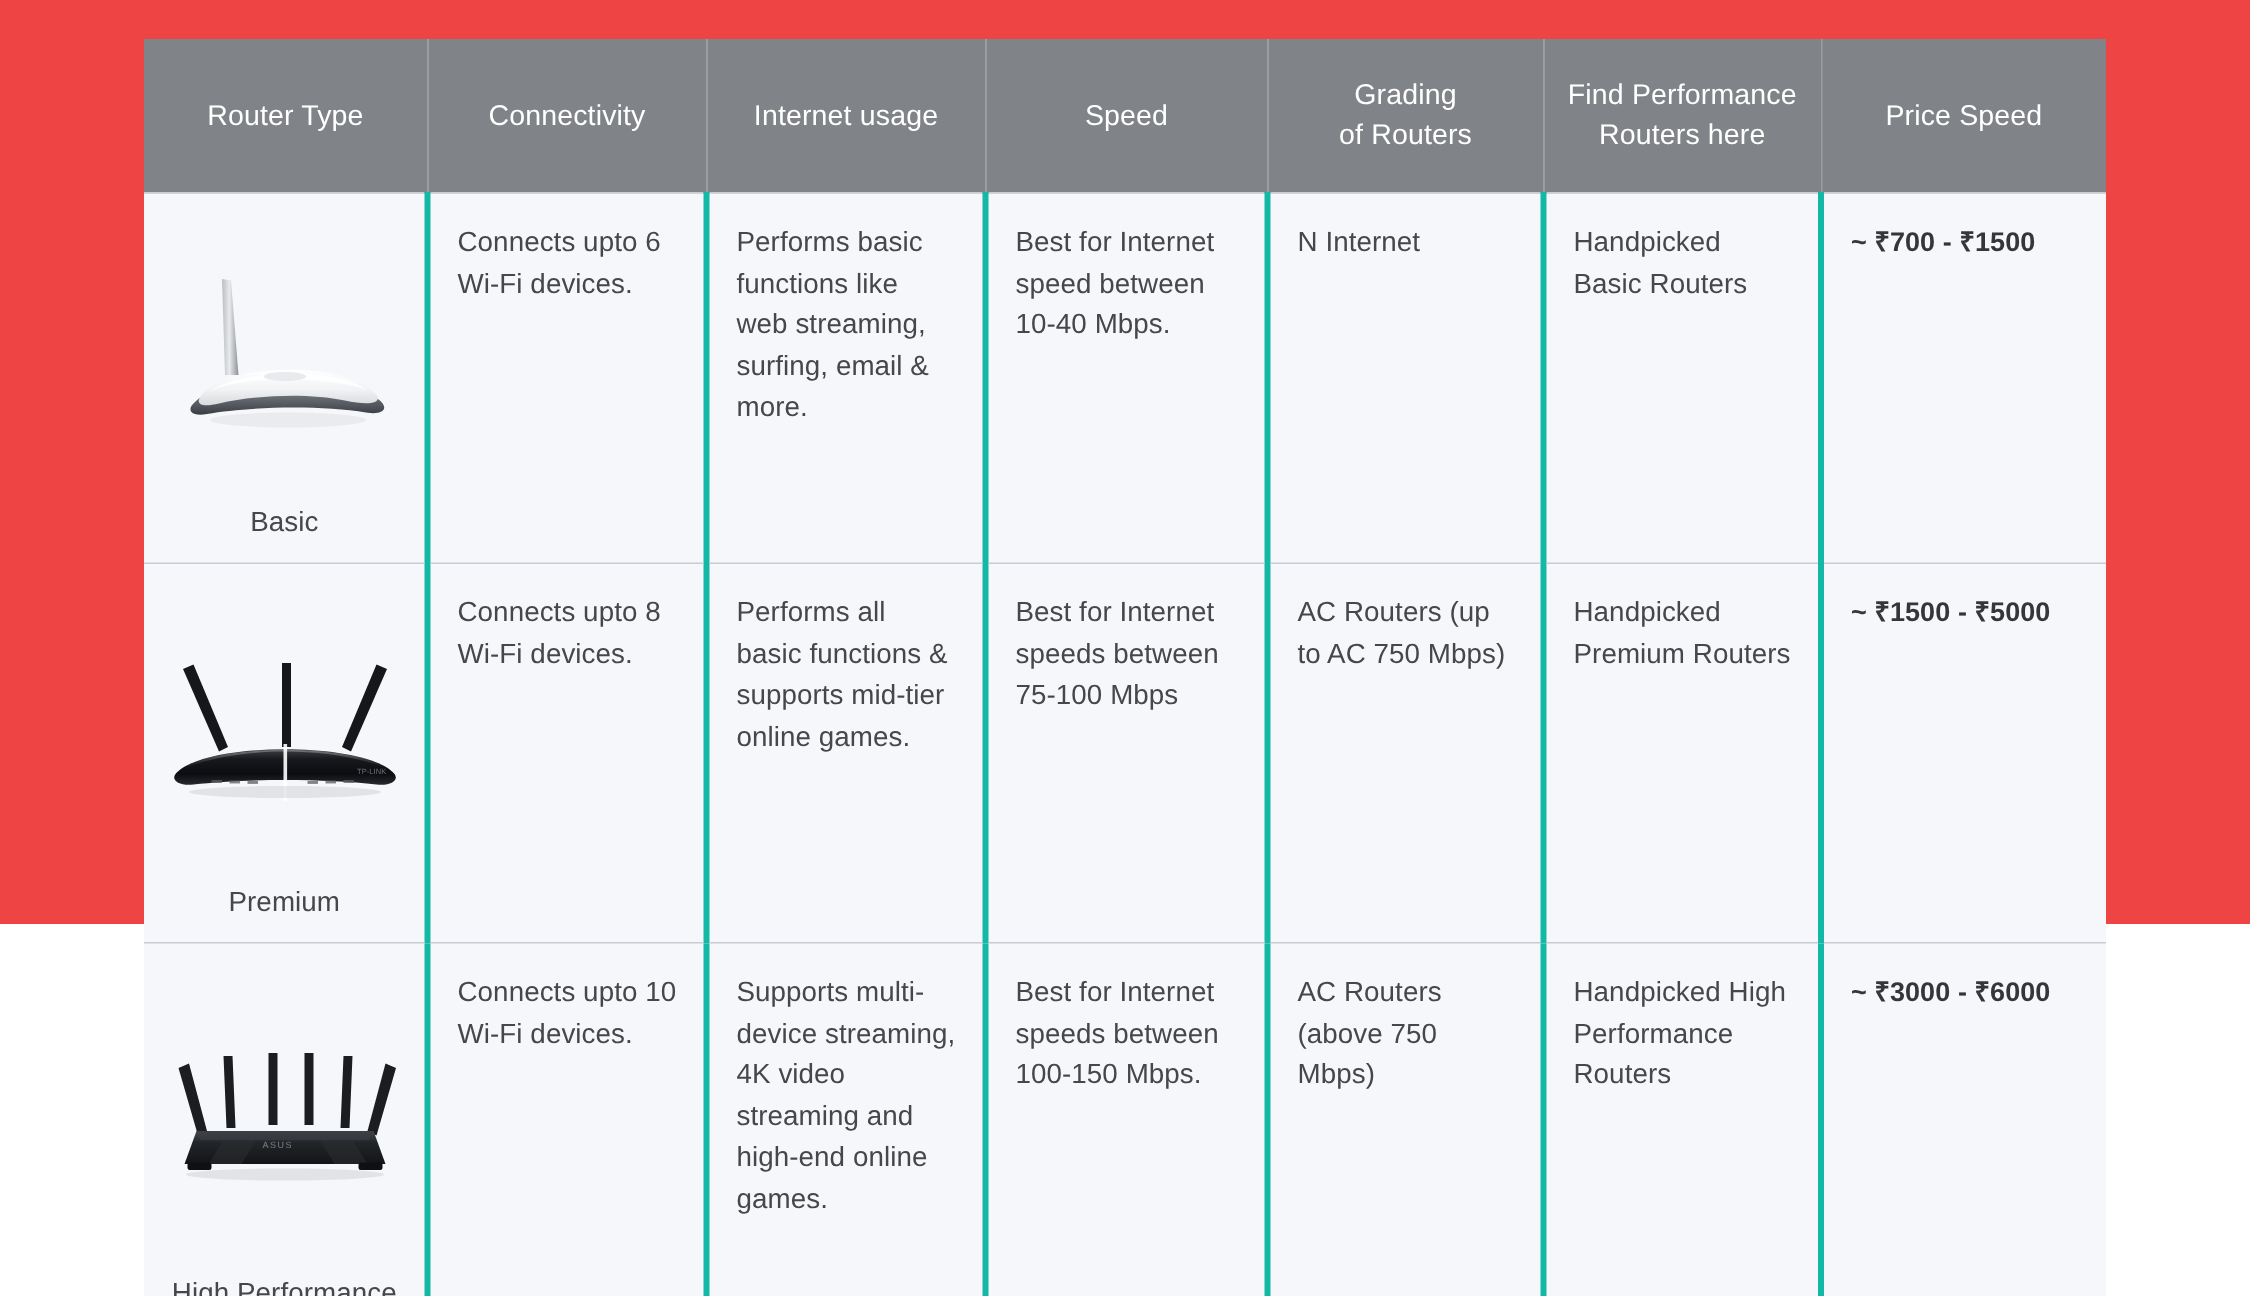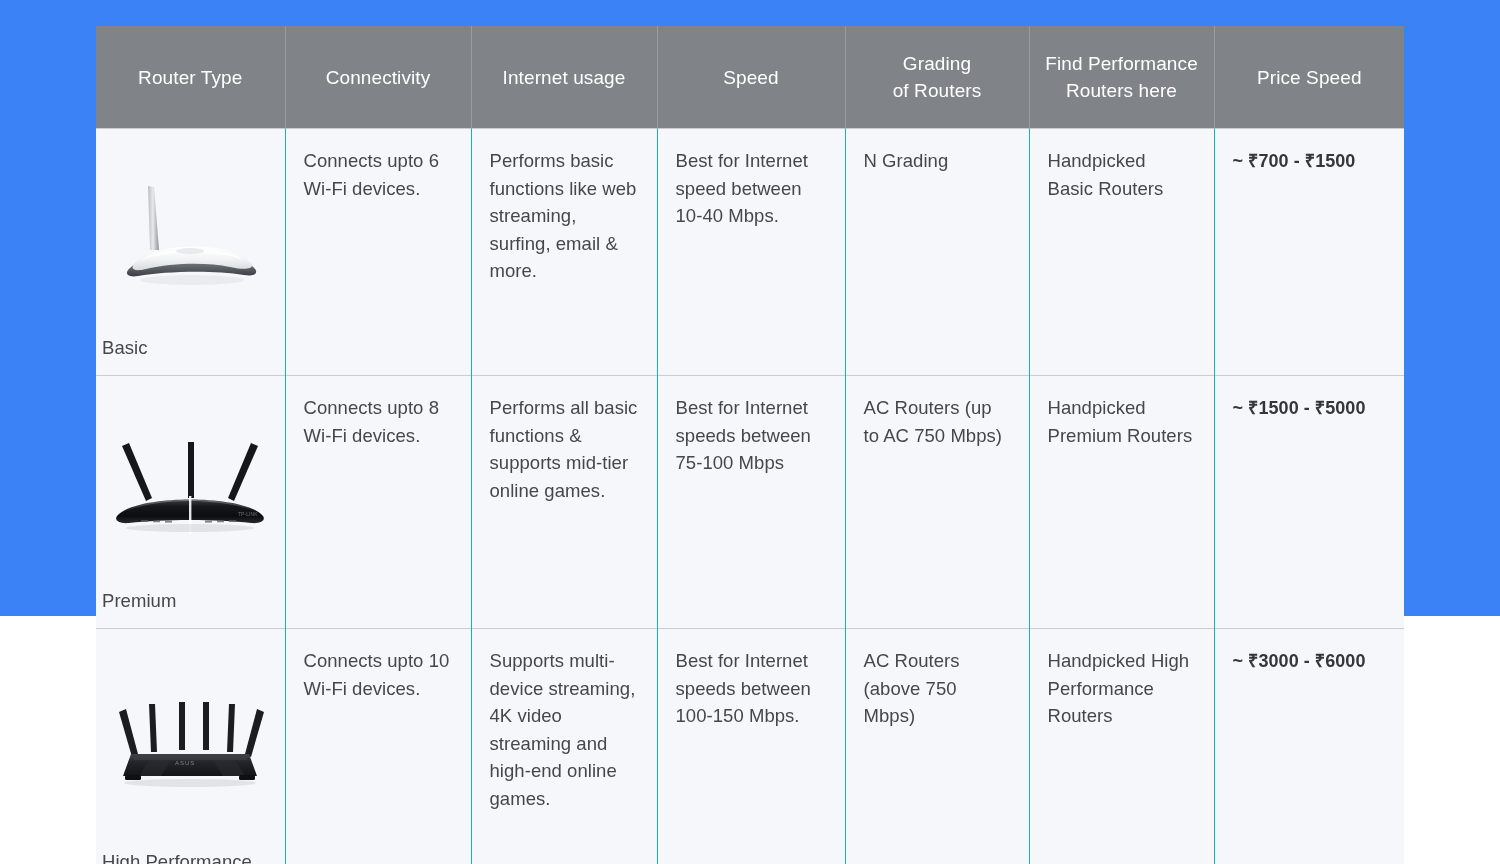--- a/index.html
+++ b/index.html
@@ -11,21 +11,21 @@
     width: 1500px;
     height: 864px;
     font-family: "Liberation Sans", sans-serif;
     overflow: hidden;
   }
 
   #page {
     position: relative;
     width: 1500px;
     height: 616px;
-    background: #3b82f6;
+    background: #ef4444;
   }
 
   
   .table-wrap {
     position: absolute;
     left: 96px;
     top: 26px;
     width: 1308px;
     border-collapse: collapse;
   }
@@ -61,37 +61,37 @@
   }
   thead th:last-child { border-right: none; }
 
   tbody td {
     background: #f6f7fa;
     color: #45474b;
     font-size: 18.5px;
     line-height: 27.5px;
     vertical-align: top;
     padding: 18px 18px 18px 18px;
-    border-right: 1px solid #14b8a6;
+    border-right: 4px solid #14b8a6;
     border-top: 1px solid #c9ccd2;
     letter-spacing: 0.05px;
   }
   tbody td:last-child { border-right: none; }
   tbody tr:last-child td { border-bottom: 1px solid #c9ccd2; }
 
   
   td.product {
     text-align: center;
     vertical-align: top;
     padding: 0;
   }
   .product-inner {
     display: flex;
     flex-direction: column;
-    align-items: flex-start;
+    align-items: center;
     justify-content: flex-start;
     height: 100%;
     padding: 10px 6px 14px 6px;
     box-sizing: border-box;
   }
   .router-art {
     flex: 1 1 auto;
     display: flex;
     align-items: center;
     justify-content: center;
@@ -185,21 +185,21 @@
                   <ellipse cx="80" cy="75" rx="14" ry="3" fill="#e3e5e8" opacity="0.8"></ellipse>
                   <ellipse cx="82" cy="104" rx="52" ry="5" fill="#d9dce1" opacity="0.45"></ellipse>
                 </svg>
               </div>
               <div class="router-label">Basic</div>
             </div>
           </td>
           <td>Connects upto 6 Wi-Fi devices.</td>
           <td>Performs basic functions like web streaming, surfing, email &amp; more.</td>
           <td>Best for Internet speed between 10-40 Mbps.</td>
-          <td>N Grading</td>
+          <td>N Internet</td>
           <td>Handpicked Basic Routers</td>
           <td>
             <span class="price">~ ₹700 - ₹1500</span>
           </td>
         </tr>
 
         <tr class="row-premium">
           <td class="product">
             <div class="product-inner">
               <div class="router-art">

